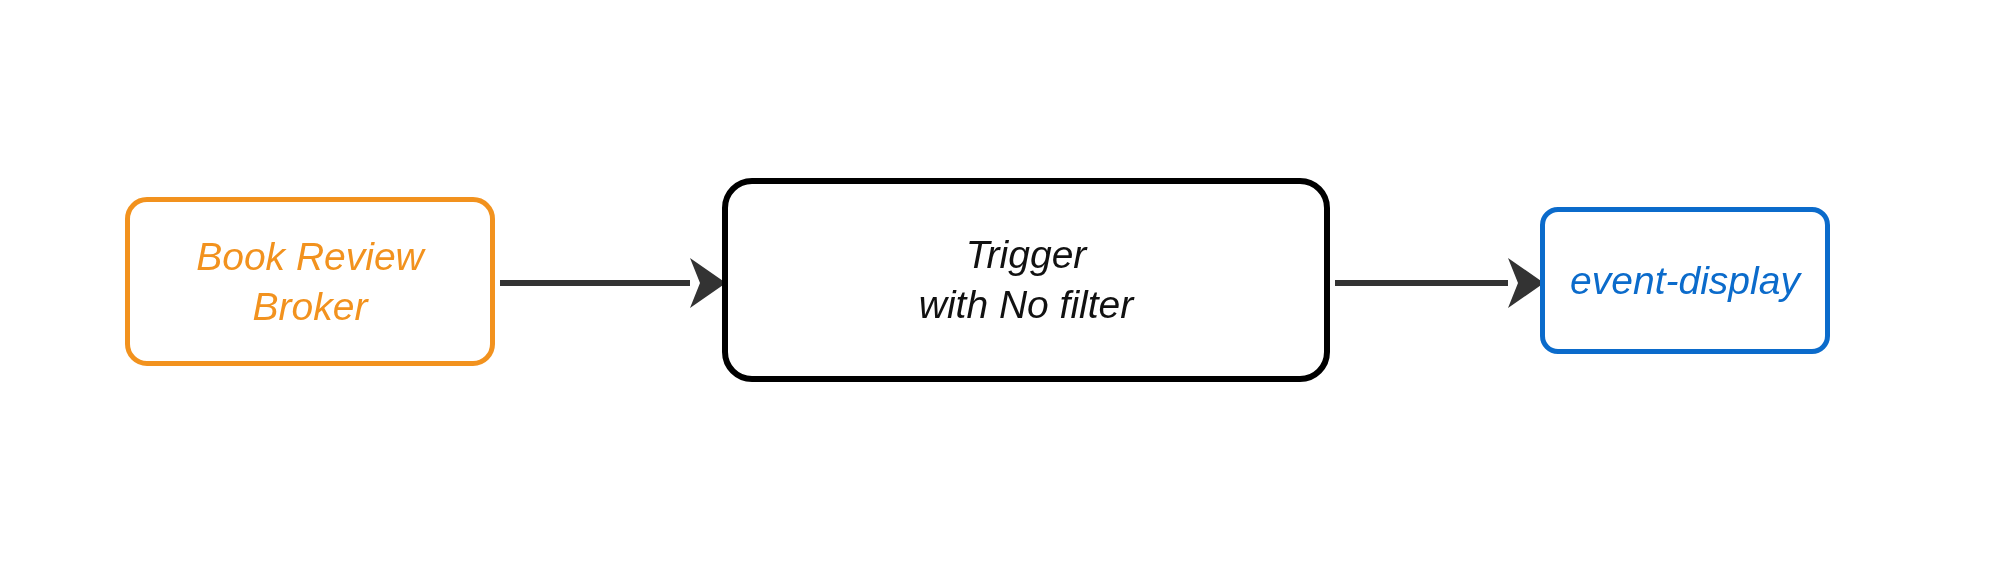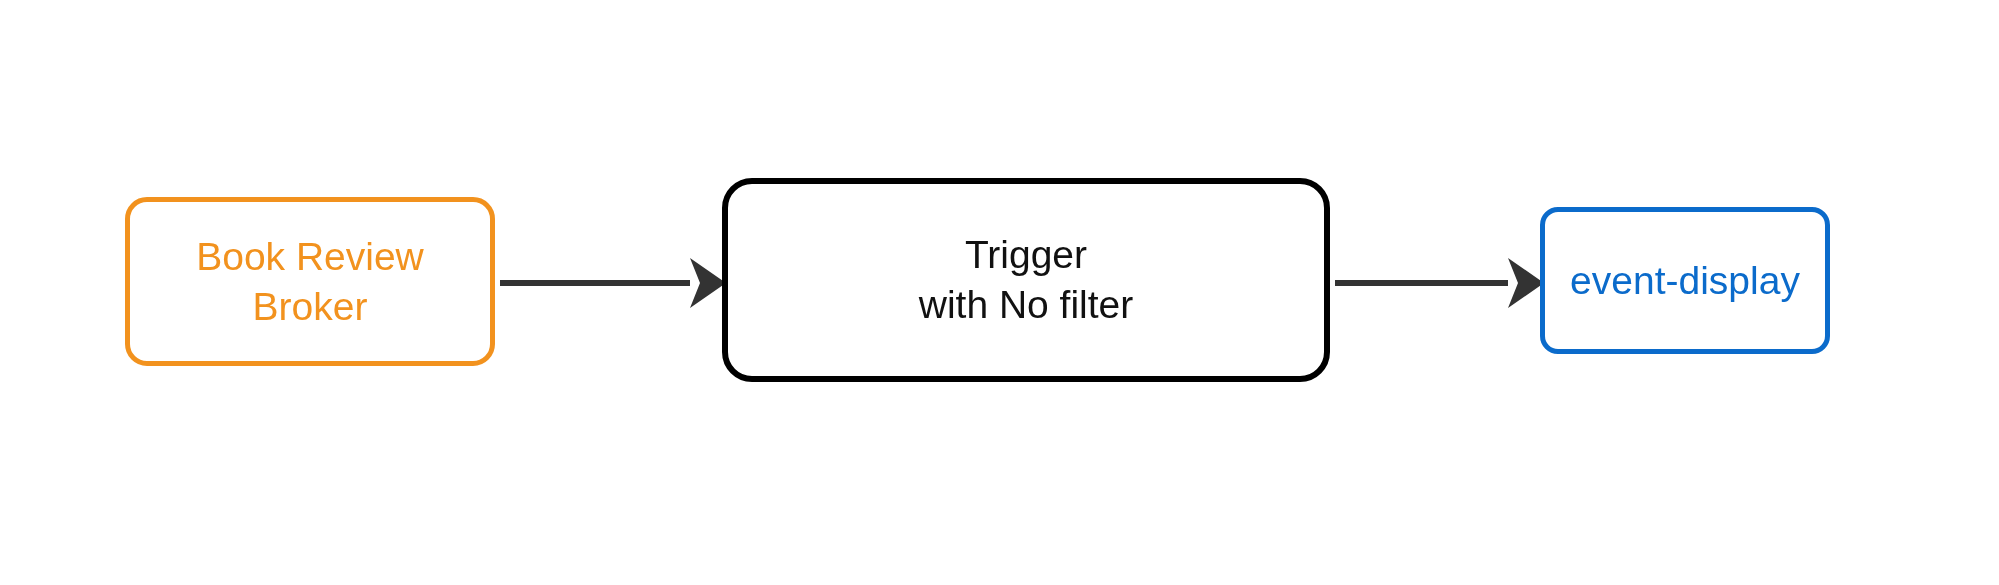--- a/index.html
+++ b/index.html
@@ -10,20 +10,21 @@
   }
   body {
     font-family: "Liberation Sans", "DejaVu Sans", sans-serif;
   }
   #diagram-canvas {
     position: relative;
     width: 1999px;
     height: 585px;
     background: #ffffff;
     overflow: hidden;
+    font-style: italic;
   }
 
   
   .node {
     position: absolute;
     box-sizing: border-box;
     background: #ffffff;
     display: flex;
     align-items: center;
     justify-content: center;

